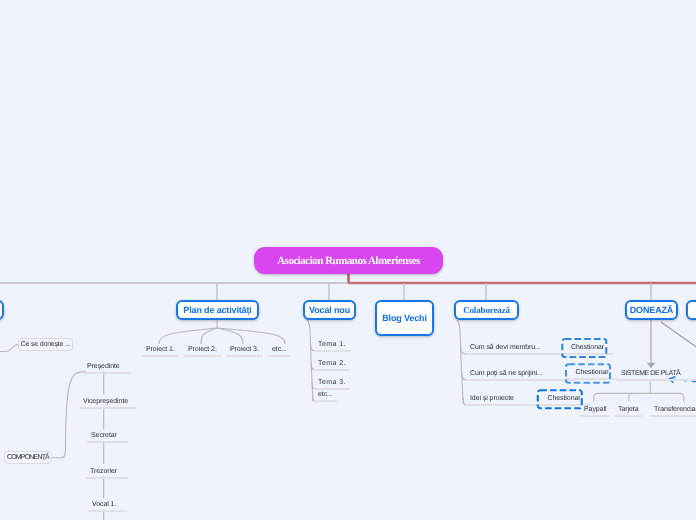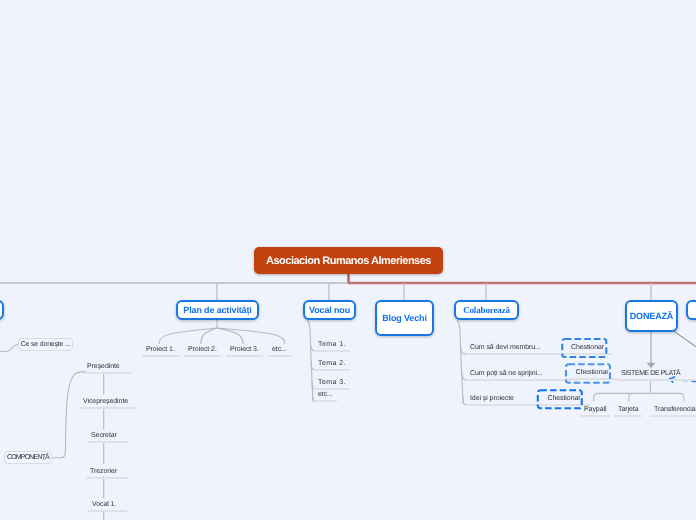--- a/index.html
+++ b/index.html
@@ -5,24 +5,24 @@
 <style>
   html,body{margin:0;padding:0;}
   body{width:696px;height:520px;overflow:hidden;background:#eff3fd;
        font-family:"Liberation Sans",sans-serif;-webkit-font-smoothing:antialiased;
        text-rendering:geometricPrecision;}
   #canvas{position:relative;width:696px;height:520px;overflow:hidden;
           will-change:opacity;opacity:0.9999;}
   svg.links{position:absolute;left:0;top:0;width:696px;height:520px;pointer-events:none;}
   .node{position:absolute;box-sizing:border-box;white-space:nowrap;}
 
-  .root{background:#c2410c;border-radius:5px;color:#ffffff;font-weight:bold;
+  .root{background:#d946ef;border-radius:11px;color:#ffffff;font-weight:bold;
         font-size:11px;letter-spacing:-0.5px;
         box-shadow:0 1px 3px rgba(0,0,0,.28);
-        display:flex;align-items:center;justify-content:center;}
+        display:flex;align-items:center;justify-content:center;font-family:Liberation Serif, serif;}
 
   .lvl1{background:#ffffff;border:2px solid #1778e4;border-radius:6px;color:#1071ef;
         font-weight:bold;font-size:9px;letter-spacing:-0.15px;
         box-shadow:0 1px 3px rgba(0,0,0,.25);
         display:flex;align-items:center;justify-content:center;}
 
   .leaf{position:absolute;color:#2f3338;font-size:7px;letter-spacing:-0.08px;
         white-space:nowrap;line-height:9px;padding:0 4px 1px 4px;
         border-bottom:2px solid #dfe1e7;}
 
@@ -100,21 +100,21 @@
       <path d="M675.2,376.6 L669.6,378.8 L673.2,382.8" stroke="#1c7ae6" stroke-width="1.5" stroke-linejoin="miter" stroke-linecap="butt"></path>
     </g>
   </svg>
 
   <div class="node root" style="left:254px;top:247px;width:189px;height:27px;">Asociacion Rumanos Almerienses</div>
 
   <div class="node lvl1" style="left:176px;top:300px;width:83px;height:20px;">Plan de activități</div>
   <div class="node lvl1" style="left:303px;top:300px;width:53px;height:20px;">Vocal nou</div>
   <div class="node lvl1" style="left:375px;top:300px;width:59px;height:36px;">Blog Vechi</div>
   <div class="node lvl1" style="left:454px;top:300px;width:65px;height:20px;font-family:Liberation Serif, serif;">Colaborează</div>
-  <div class="node lvl1" style="left:625px;top:300px;width:53px;height:32px;">DONEAZĂ</div>
+  <div class="node lvl1" style="left:625px;top:300px;width:53px;height:20px;">DONEAZĂ</div>
 
   <div class="node lvl1" style="left:-46px;top:300px;width:50px;height:20px;"></div>
   <div class="node lvl1" style="left:686px;top:300px;width:54px;height:20px;"></div>
 
   <div class="leaf" style="left:142px;top:345px;">Proiect 1.</div>
   <div class="leaf" style="left:184px;top:345px;">Proiect 2.</div>
   <div class="leaf" style="left:226px;top:345px;">Proiect 3.</div>
   <div class="leaf" style="left:268px;top:345px;">etc...</div>
 
   <div class="leaf" style="left:314px;top:340px;letter-spacing:0.45px;">Tema 1.</div>

